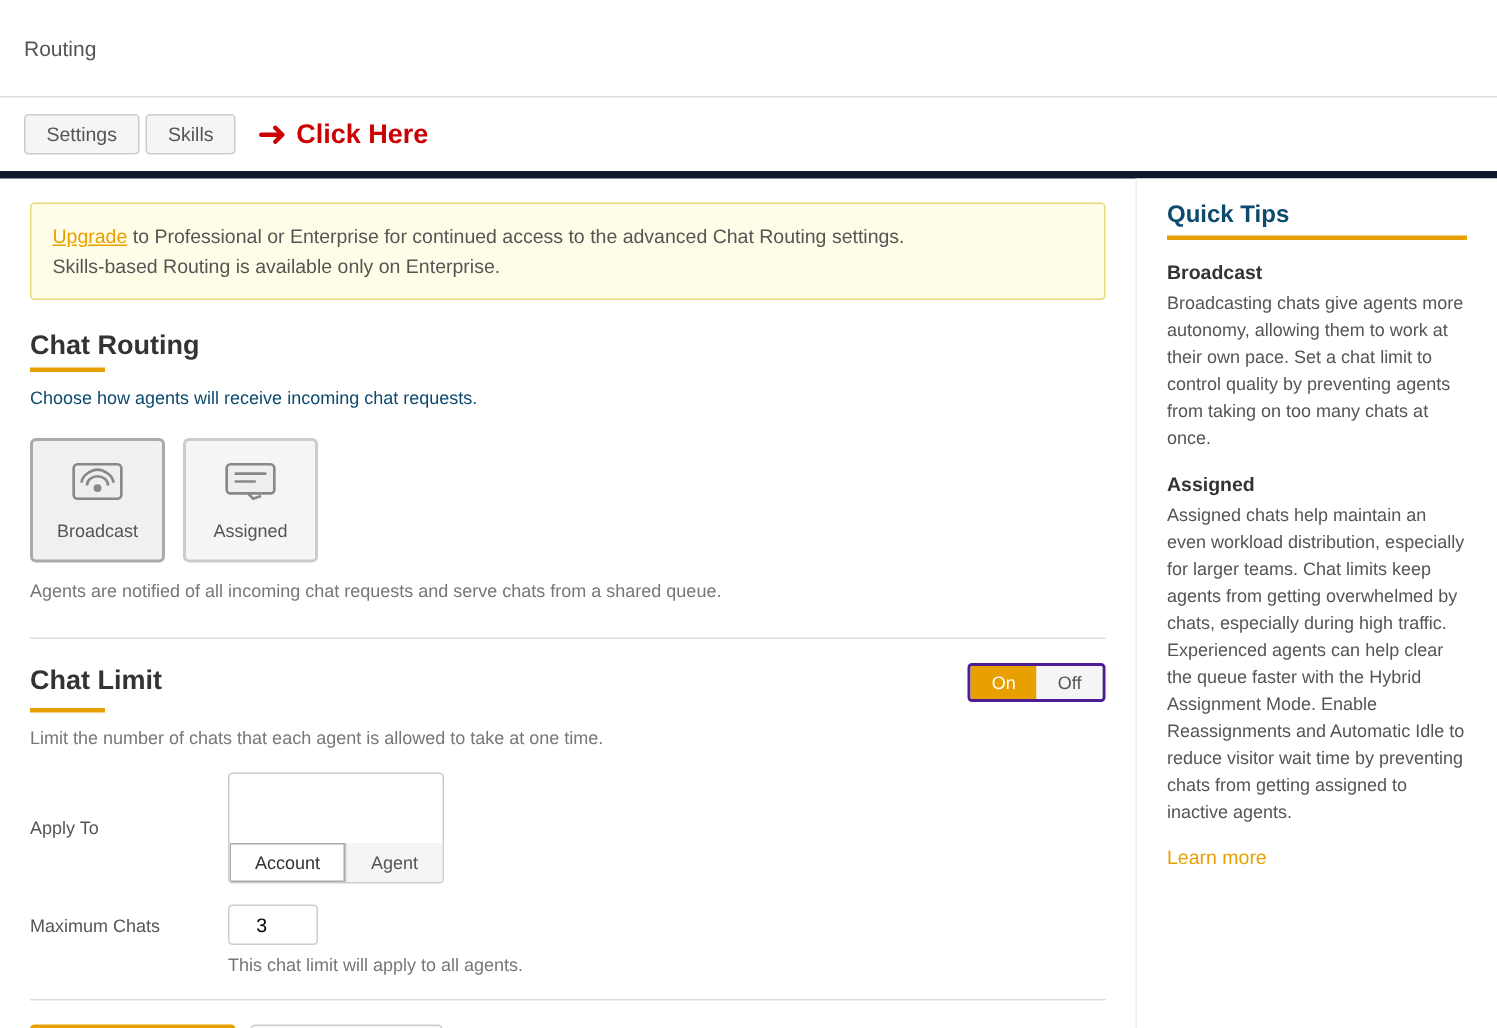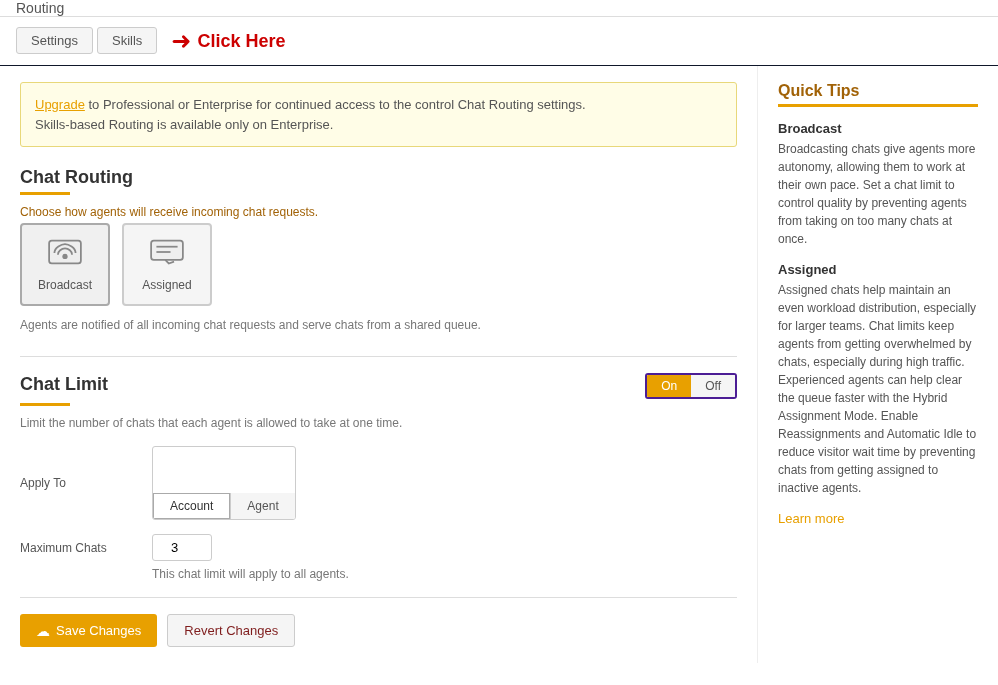--- a/index.html
+++ b/index.html
@@ -1,31 +1,31 @@
 <!DOCTYPE html>
 <html><head>
   <meta charset="utf-8">
   <style>
     * { box-sizing: border-box; margin: 0; padding: 0; }
     body { font-family: Arial, sans-serif; font-size: 13px; color: #333; background: #fff; }
 
     .top-bar {
-      padding: 0 16px;
+      padding: 24px 16px;
       border-bottom: 1px solid #ddd;
     }
     .top-bar-title {
       font-size: 14px;
       color: #555;
     }
 
     .tab-bar {
       padding: 10px 16px;
-      border-bottom: 1px solid #0f172a;
-      display: flex;
-      align-items: flex-start;
+      border-bottom: 5px solid #0f172a;
+      display: flex;
+      align-items: center;
       gap: 4px;
     }
     .tab-btn {
       padding: 5px 14px;
       border: 1px solid #ccc;
       background: #f5f5f5;
       border-radius: 3px;
       cursor: pointer;
       font-size: 13px;
       color: #555;
@@ -88,22 +88,22 @@
       margin-bottom: 4px;
     }
     .section-underline {
       height: 3px;
       background: #e8a000;
       width: 50px;
       margin-bottom: 10px;
     }
     .section-subtitle {
       font-size: 12px;
-      color: #a16207;
-      margin-bottom: 4px;
+      color: #0c4a6e;
+      margin-bottom: 20px;
     }
 
     .routing-options {
       display: flex;
       gap: 12px;
       margin-bottom: 12px;
     }
     .routing-option {
       display: flex;
       flex-direction: column;
@@ -269,21 +269,21 @@
       padding: 8px 16px;
       border-radius: 3px;
       cursor: pointer;
       font-size: 13px;
     }
 
     
     .quick-tips-title {
       font-size: 16px;
       font-weight: bold;
-      color: #a16207;
+      color: #0c4a6e;
       margin-bottom: 4px;
     }
     .quick-tips-underline {
       height: 3px;
       background: #e8a000;
       width: 100%;
       margin-bottom: 14px;
     }
     .tip-heading {
       font-weight: bold;
@@ -323,21 +323,21 @@
     <span class="arrow-icon">➜</span>
     <span class="click-here-label">Click Here</span>
   </div>
 </div>
 
 <div class="main-layout">
 
   <div class="left-panel">
 
     <div class="upgrade-banner">
-      <a>Upgrade</a><span> to Professional or Enterprise for continued access to the control Chat Routing settings.</span><br>
+      <a>Upgrade</a><span> to Professional or Enterprise for continued access to the advanced Chat Routing settings.</span><br>
       <span>Skills-based Routing is available only on Enterprise.</span>
     </div>
 
     <div class="section-title">Chat Routing</div>
     <div class="section-underline"></div>
     <div class="section-subtitle">Choose how agents will receive incoming chat requests.</div>
 
     <div class="routing-options">
       <div class="routing-option active">
         <span class="routing-option-icon">

